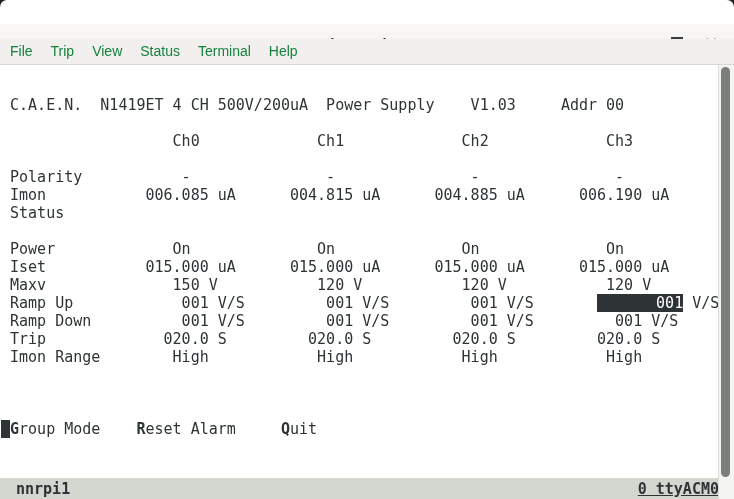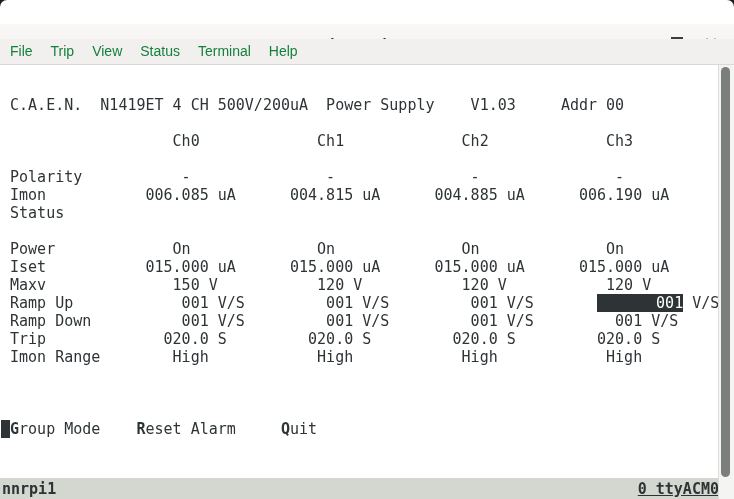--- a/index.html
+++ b/index.html
@@ -27,21 +27,21 @@
   .term{position:absolute;top:0;left:0;width:719px;padding-left:1px;
     font-family:"DejaVu Sans Mono",monospace;font-size:15px;color:#2e3436;margin-top:31px;}
   .trow{height:18px;line-height:18px;white-space:pre;}
   .seg-bold{font-weight:bold;}
   .seg-reverse{background:#2e3436;color:#ffffff;padding-left:41px;}
   .seg-cursor{background:#2e3436;color:transparent;}
   
   .statusbar{position:absolute;left:0;bottom:0;width:719px;height:21px;background:#d3d7cf;
     display:flex;align-items:center;font-family:"DejaVu Sans Mono",monospace;
     font-size:15px;font-weight:bold;color:#2e3436;}
-  .status-left{padding-left:2px;}
+  .status-left{padding-left:16px;}
   .spacer{flex:1;}
   .status-right{text-decoration:underline;}
   
   .scrollbar{position:absolute;top:0;right:0;width:15px;bottom:0;background:#f4f4f3;border-left:1px solid #dcdcda;}
   .thumb{position:absolute;top:2px;left:2px;width:9px;bottom:22px;background:#7b7f7b;border-radius:5px;}
 </style>
 </head>
 <body>
 
 <div class="window">

